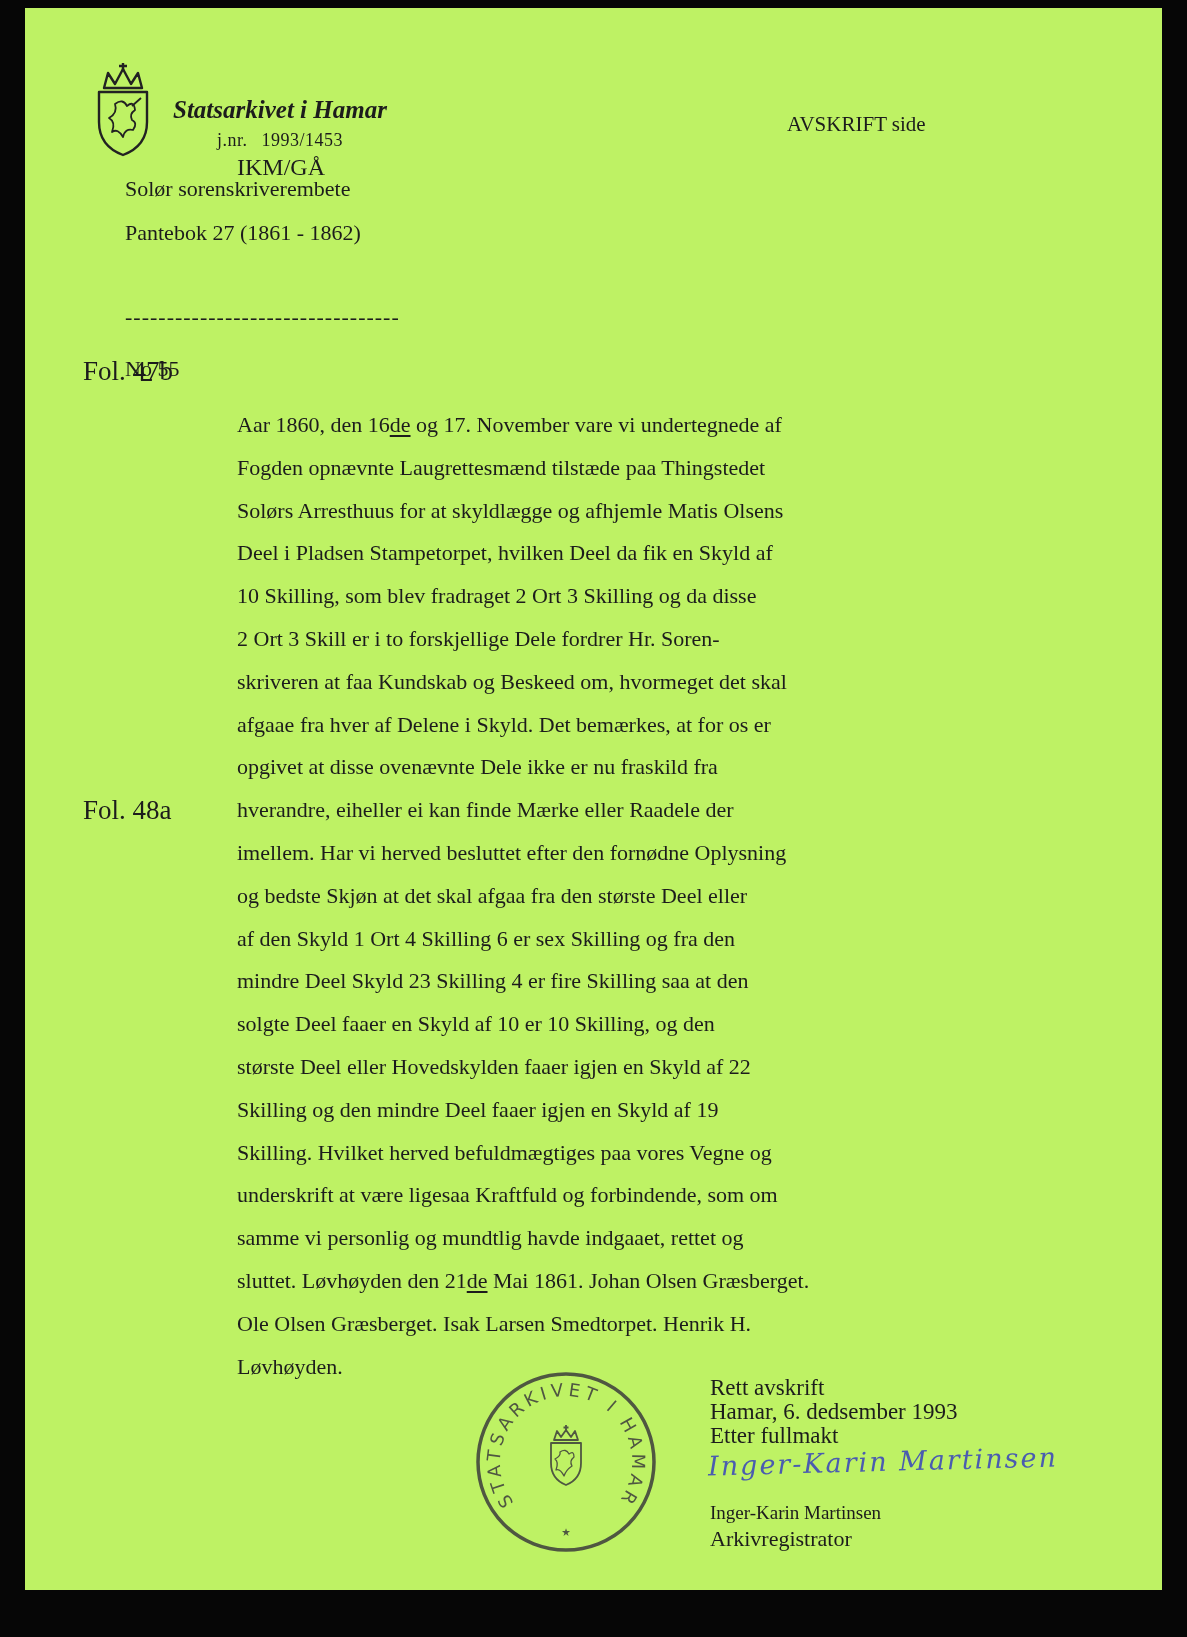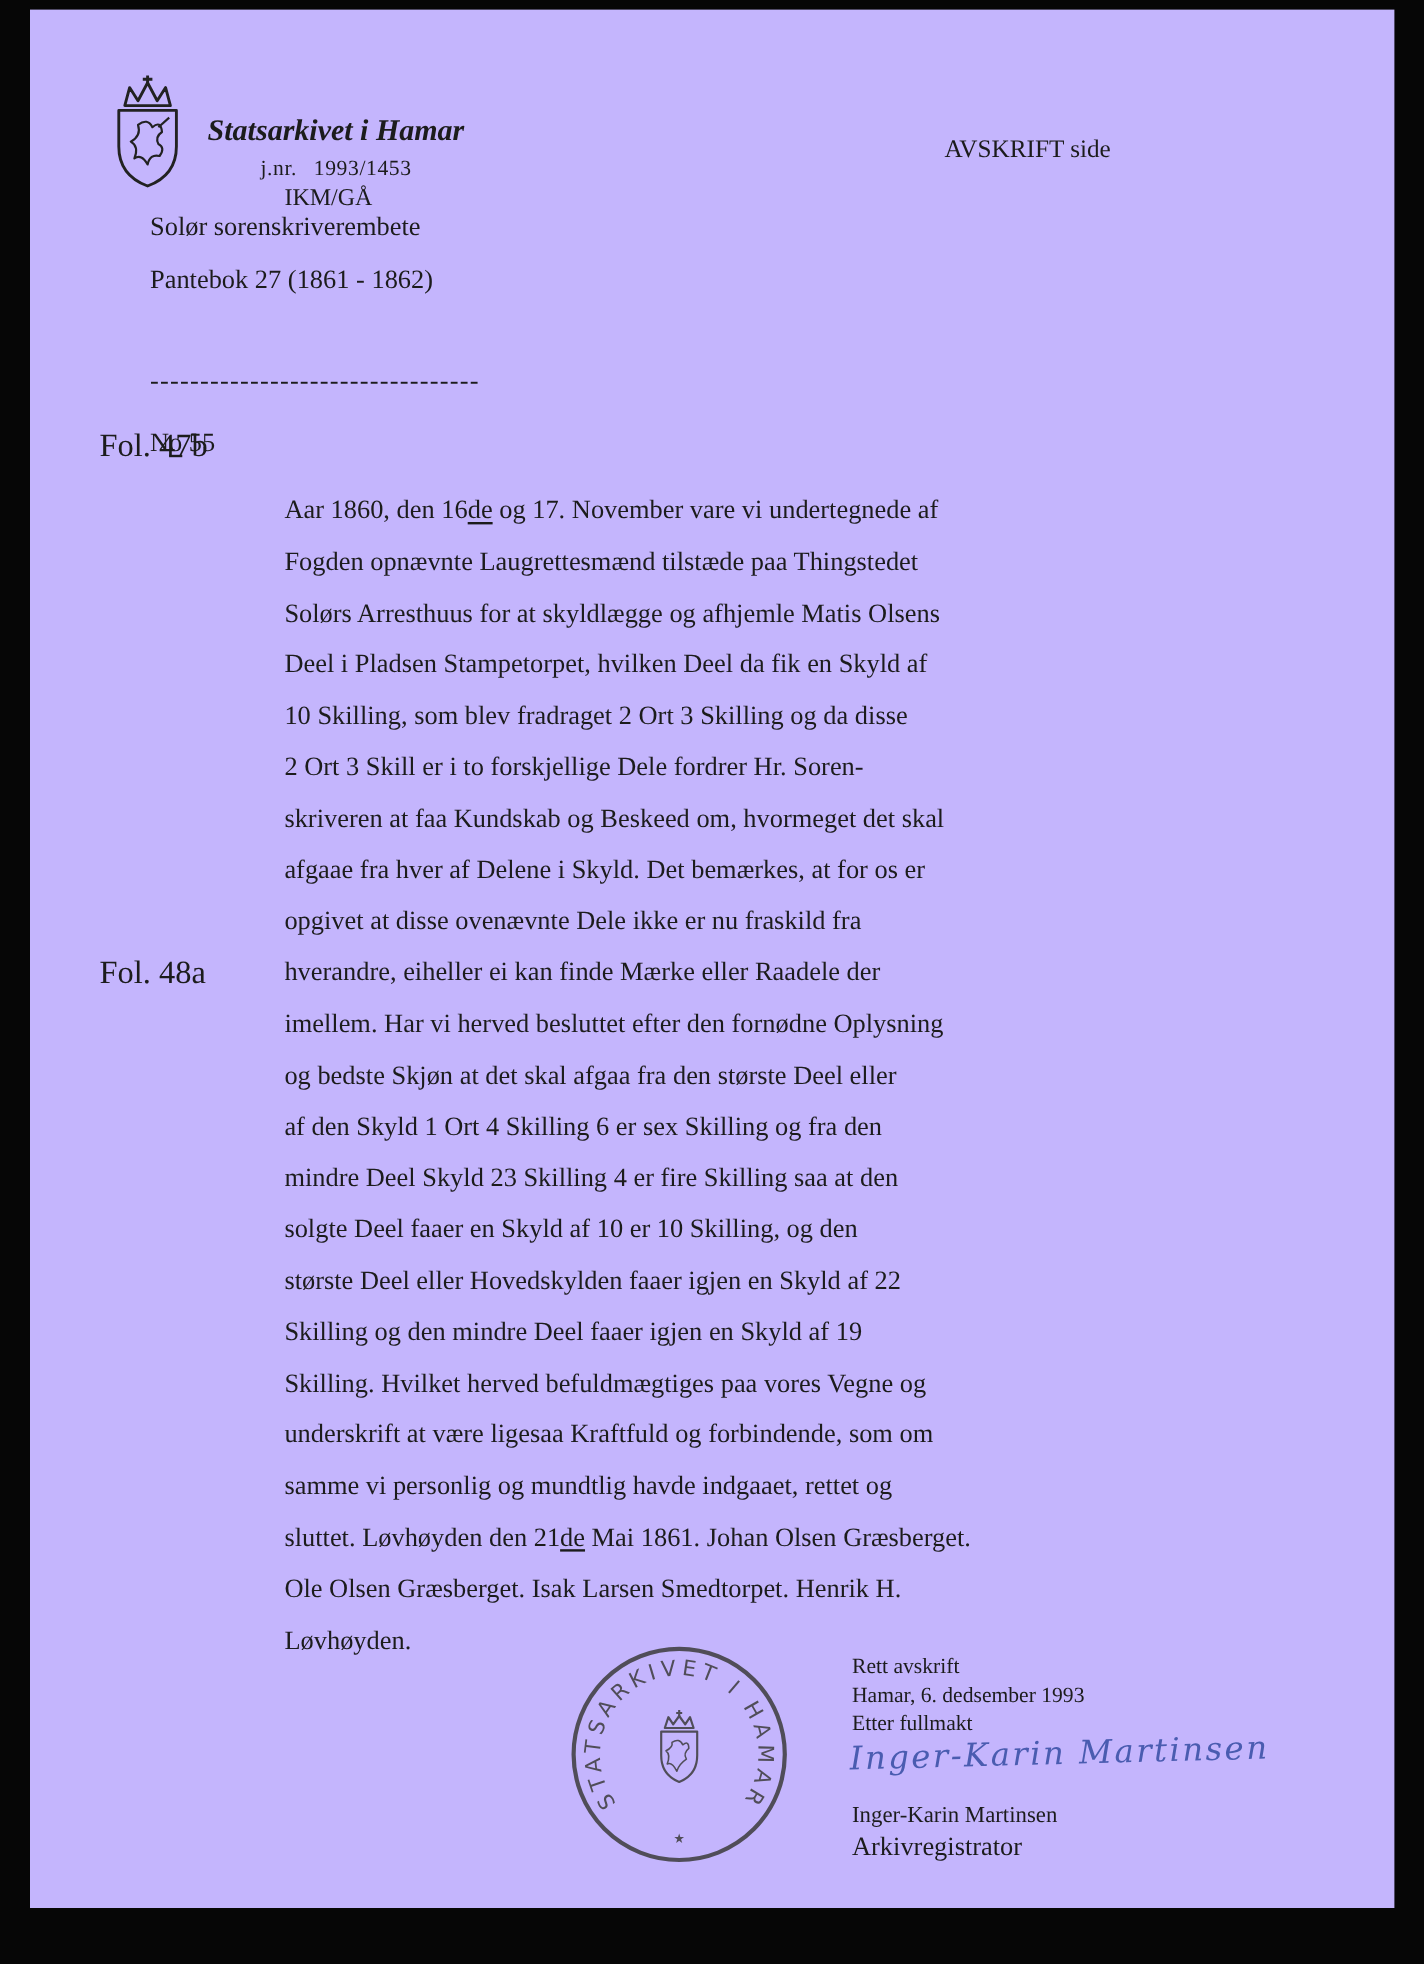--- a/index.html
+++ b/index.html
@@ -1,49 +1,49 @@
 <!DOCTYPE html>
 <html><head>
 <meta charset="utf-8">
 <style>
   html,body{margin:0;padding:0;background:#060606;}
   #canvas{position:relative;width:1187px;height:1637px;background:#060606;overflow:hidden;
           font-family:"Liberation Mono",monospace;}
-  #paper{position:absolute;left:25px;top:8px;width:1137px;height:1582px;background:#c4b5fd;
+  #paper{position:absolute;left:25px;top:8px;width:1137px;height:1582px;background:#bef264;
          color:#1c1c1c;}
   .abs{position:absolute;}
   .mono{font-family:Liberation Serif, serif;}
   
   #coa{left:63px;top:52px;}
   #archive-name{left:148px;top:88px;font-size:25px;font-style:italic;font-weight:bold;
                 font-family:"Liberation Serif",serif;}
   #journal-line{left:192px;top:122px;font-size:18px;letter-spacing:.5px;}
   #journal-line .num{margin-left:14px;}
-  #ref-initials{left:212px;top:146px;font-size:20px;}
+  #ref-initials{left:212px;top:146px;font-size:24px;}
   #copy-label{left:762px;top:104px;font-size:21px;font-family:"Liberation Serif",serif;}
   
   .centerband{left:100px;width:1010px;text-align:left;font-size:22px;}
   #title1{top:168px;}
   #title2{top:212px;}
   #title3{top:255px;}
   #divider{top:296px;letter-spacing:1px;}
   
   .folnote{left:58px;font-size:27px;}
   #fol-a{top:348px;}
   #fol-b{top:787px;}
   #rec-number{top:348px;}
   
   #record-body{left:212px;top:396px;width:860px;font-size:22px;line-height:42.8px;
                white-space:pre;}
   .body-line{height:42.8px;}
   u{text-underline-offset:3px;}
   
   #stamp{left:443px;top:1356px;width:196px;height:196px;opacity:.85;}
   
-  #cert{left:685px;top:1368px;font-size:18px;line-height:24px;}
+  #cert{left:685px;top:1368px;font-size:23px;line-height:24px;}
   #signature{left:683px;top:1438px;font-size:27px;color:#4a5cb0;font-style:italic;
              font-family:"DejaVu Serif",serif;transform:rotate(-1.5deg);letter-spacing:2px;
              white-space:nowrap;}
   #signer-name{left:685px;top:1494px;font-size:19px;}
   #signer-title{left:685px;top:1518px;font-size:22px;}
 </style>
 </head>
 <body>
 
 <div id="canvas">

